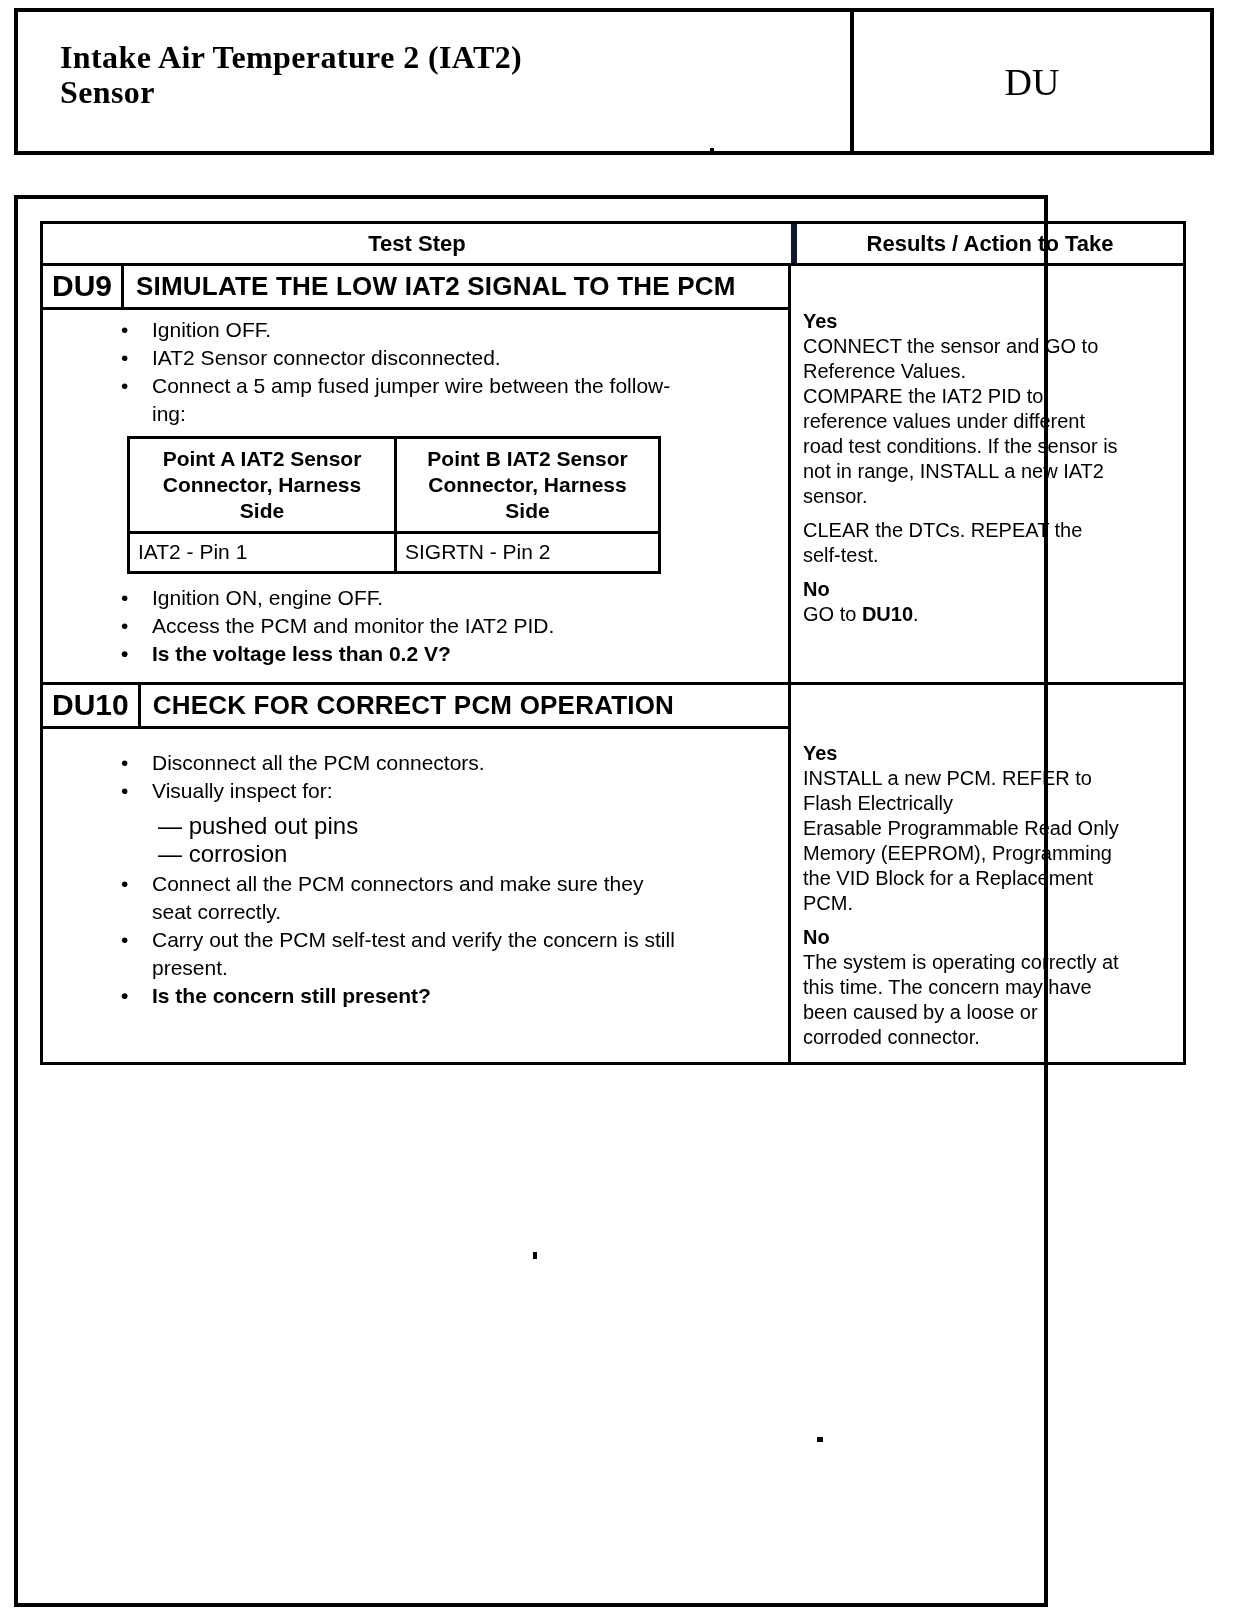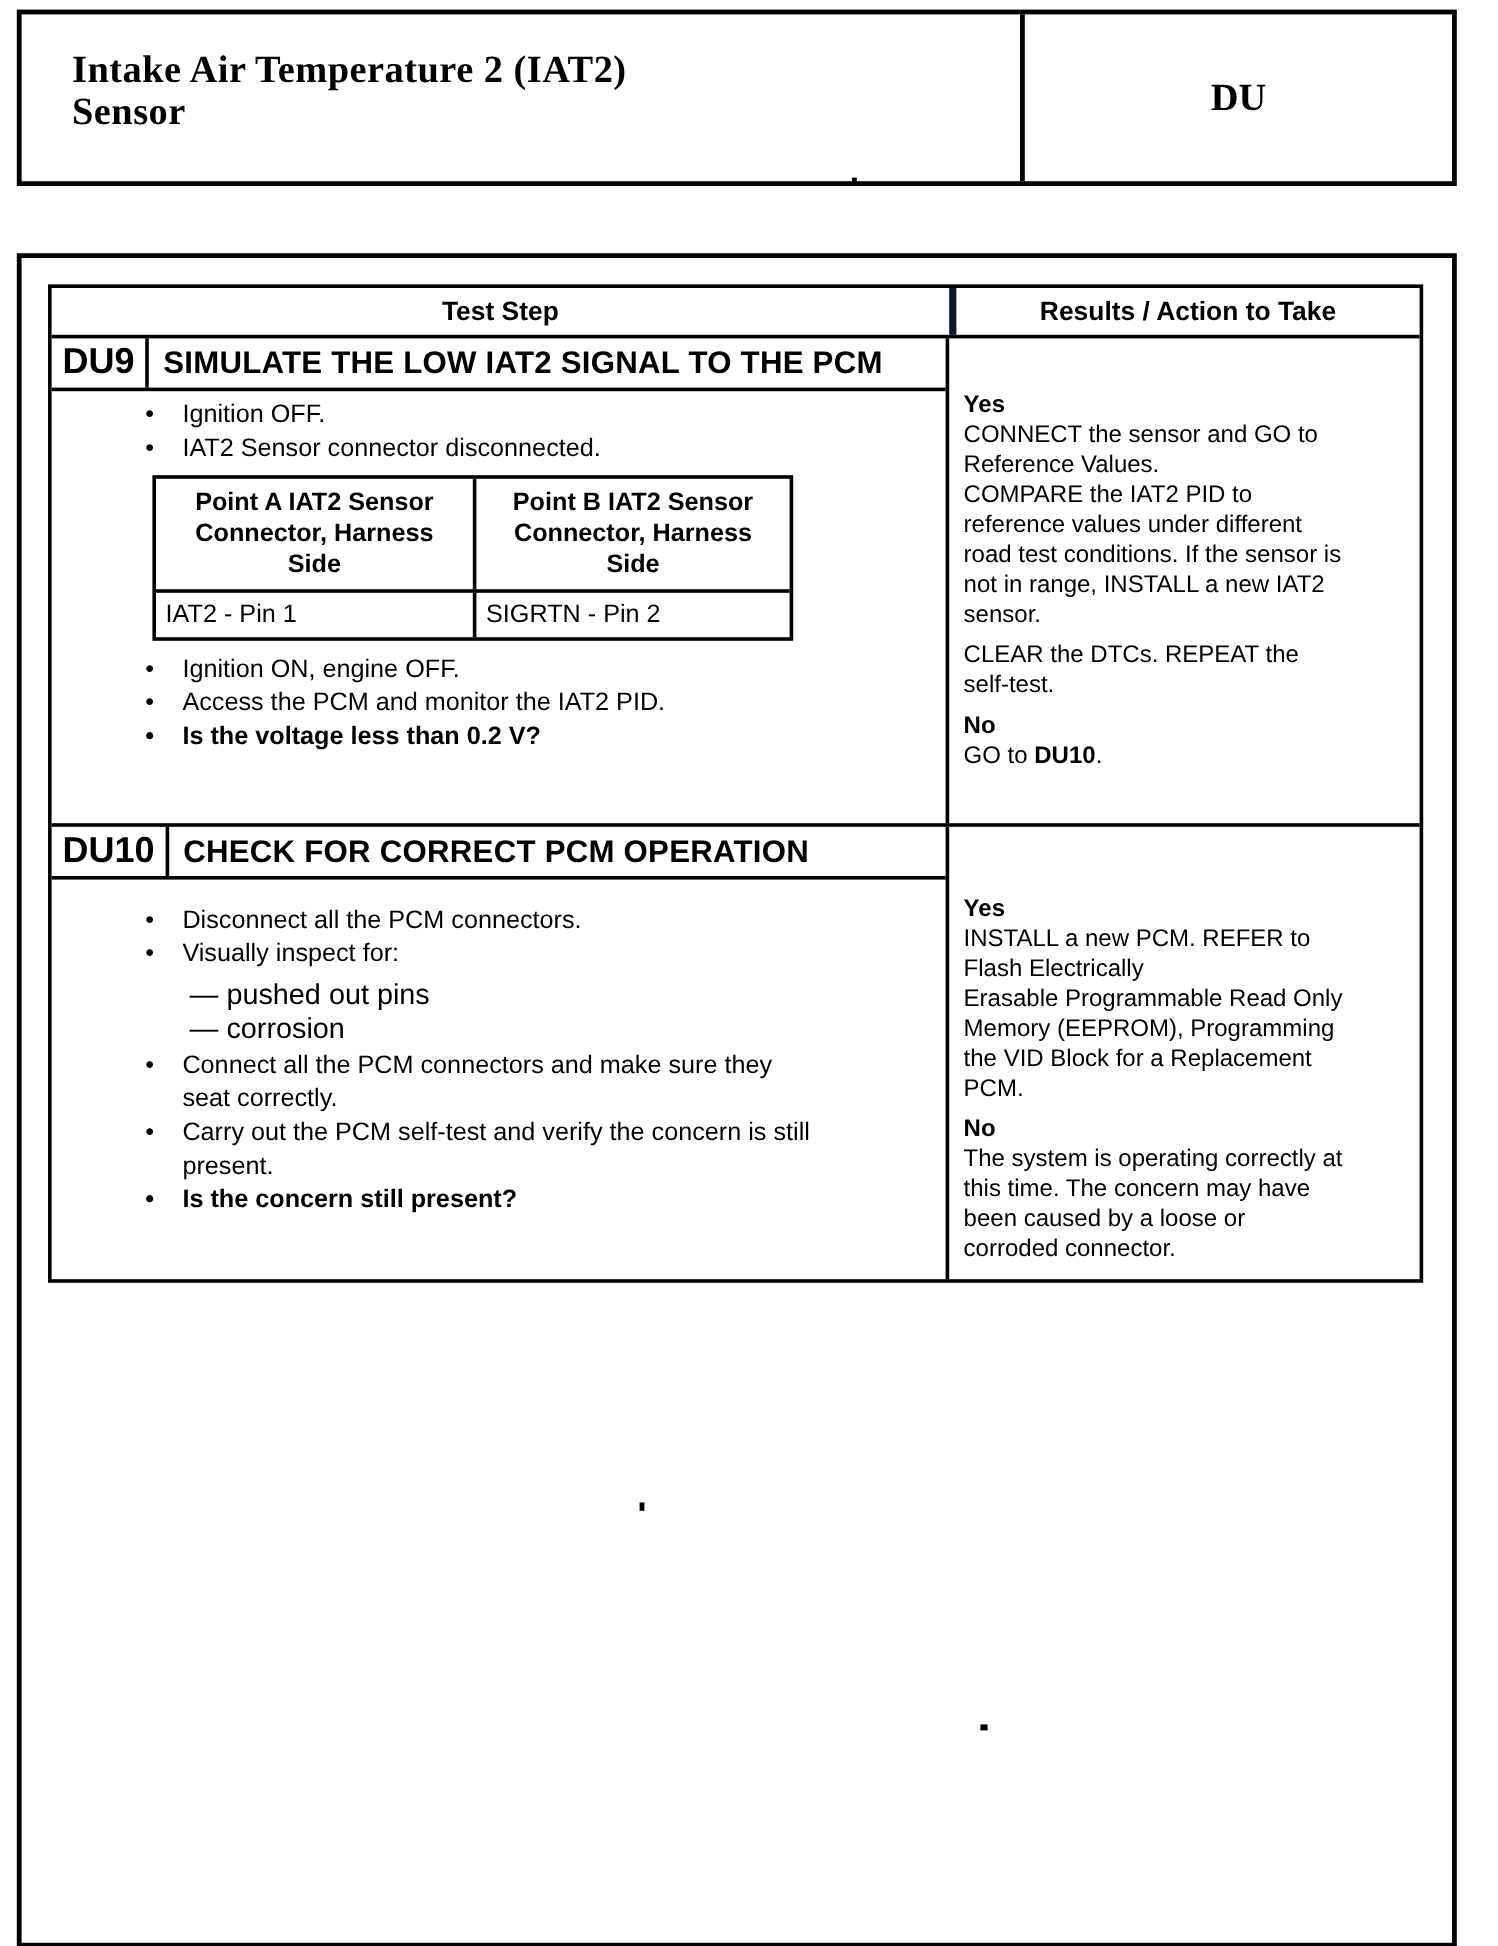--- a/index.html
+++ b/index.html
@@ -36,29 +36,29 @@
     line-height: 1.1;
     letter-spacing: 0.4px;
   }
   .doc-title span { display: block; }
   .header-code-cell {
     flex: 1;
     display: flex;
     align-items: center;
     justify-content: center;
     font-family: "Liberation Serif", serif;
-    font-weight: bold;
-    font-size: 32px;
+    font-weight: normal;
+    font-size: 38px;
   }
 
   
   .outer-box {
     position: absolute;
-    left: 14px; top: 211px;
-    width: 1200px; height: 1412px;
+    left: 14px; top: 195px;
+    width: 1034px; height: 1412px;
     border: 4px solid #000;
     box-sizing: border-box;
   }
 
   
   .diag {
     margin: 22px 0 0 22px;
     width: 1146px;
     border: 3px solid #000;
     box-sizing: border-box;
@@ -195,20 +195,22 @@
       <div class="step-row s0">
         <div class="step-left">
           <div class="step-titlebar">
             <div class="step-id">DU9</div>
             <div class="step-title">SIMULATE THE LOW IAT2 SIGNAL TO THE PCM</div>
           </div>
           <div class="step-content">
             <ul class="bullets">
               <li>Ignition OFF.</li>
               <li>IAT2 Sensor connector disconnected.</li>
+              <li>Connect a 5 amp fused jumper wire between the follow-
+ing:</li>
             </ul>
             <div class="pin-table">
               <div class="pin-head">
                 <div class="pin-th">Point A IAT2 Sensor
 Connector, Harness
 Side</div>
                 <div class="pin-th">Point B IAT2 Sensor
 Connector, Harness
 Side</div>
               </div>

